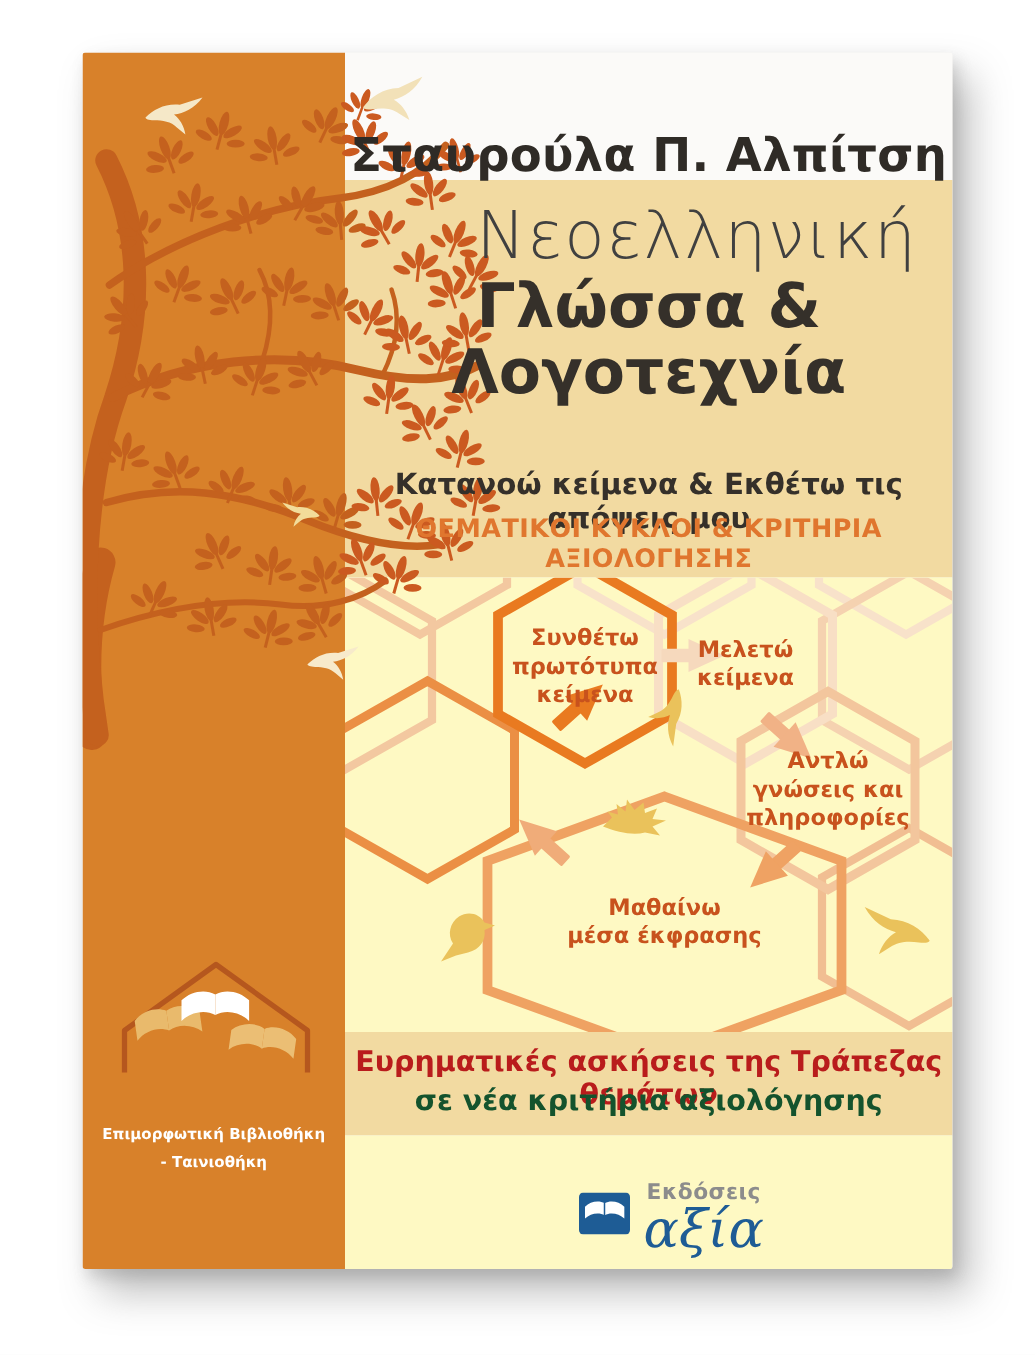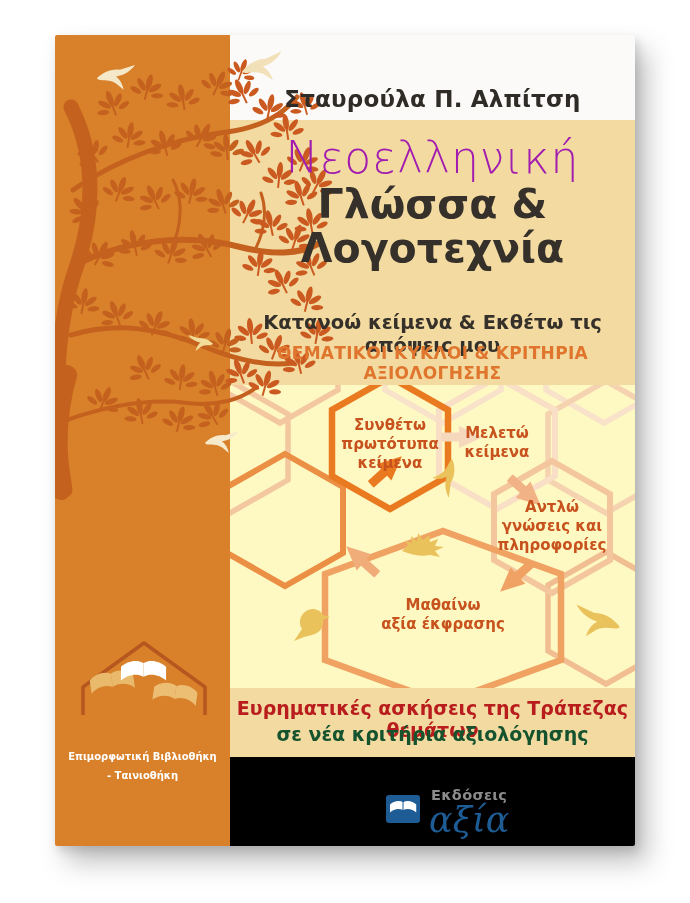--- a/index.html
+++ b/index.html
@@ -7,25 +7,25 @@
          font-family:"DejaVu Sans",sans-serif;}
   .book{position:absolute;left:55px;top:35px;width:580px;height:811px;background:#F7F6F3;
         border-radius:2px;overflow:hidden;
         box-shadow:12px 16px 26px rgba(90,90,90,.38), 3px 5px 10px rgba(90,90,90,.22);}
   .sidebar{position:absolute;left:0;top:0;width:175px;height:811px;background:#D8812A;z-index:1;}
   .band{position:absolute;left:175px;width:405px;z-index:1;}
   .band-author{top:0;height:85px;background:#FBFAF8;}
   .band-title{top:85px;height:265px;background:#F2DAA1;}
   .band-hex{top:350px;height:303px;background:#fef9c3;overflow:hidden;}
   .band-note{top:653px;height:69px;background:#F2DAA1;}
-  .band-footer{top:722px;height:103px;background:#000000;}
+  .band-footer{top:722px;height:103px;background:#fef9c3;}
   .tree-art{position:absolute;left:0;top:0;width:300px;height:811px;z-index:2;pointer-events:none;}
   .txt{position:absolute;left:0;width:100%;text-align:center;z-index:4;}
-  .author{top:51px;font-size:23px;font-weight:bold;color:#2F2B26;letter-spacing:.2px;}
-  .t1{top:12px;font-size:44px;font-weight:300;color:#a21caf;letter-spacing:1px;}
+  .author{top:51px;font-size:31px;font-weight:bold;color:#2F2B26;letter-spacing:.2px;}
+  .t1{top:12px;font-size:44px;font-weight:300;color:#404040;letter-spacing:1px;padding-left:32px;}
   .t2{top:60px;font-size:41px;font-weight:bold;color:#35302A;}
   .t3{top:104px;font-size:41px;font-weight:bold;color:#35302A;}
   .grade{top:159px;font-size:21px;font-weight:bold;color:#35302A;}
   .subtitle{top:191px;font-size:19.5px;font-weight:bold;color:#35302A;}
   .tagline{top:223px;font-size:17px;font-weight:800;color:#E0762E;letter-spacing:.3px;}
   .hexsvg{position:absolute;left:0;top:0;width:405px;height:303px;z-index:2;}
   .hex-label{position:absolute;transform:translate(-50%,-50%);white-space:pre-line;text-align:center;
              font-size:15px;line-height:1.28;font-weight:600;color:#C8521D;z-index:4;width:250px;}
   .note1{top:9px;font-size:19px;font-weight:600;color:#b91c1c;}
   .note2{top:35px;font-size:19px;font-weight:600;color:#14532d;}
@@ -109,21 +109,21 @@
       </svg>
       <div class="hex-label" style="left:160px;top:60px;width:130px;">Συνθέτω
 πρωτότυπα
 κείμενα</div>
       <div class="hex-label" style="left:267px;top:58px;width:120px;">Μελετώ
 κείμενα</div>
       <div class="hex-label" style="left:322px;top:142px;width:130px;">Αντλώ
 γνώσεις και
 πληροφορίες</div>
       <div class="hex-label" style="left:213px;top:230px;width:200px;">Μαθαίνω
-αξία έκφρασης</div>
+μέσα έκφρασης</div>
     </div>
 
     <div class="band band-note">
       <div class="txt note1">Ευρηματικές ασκήσεις της Τράπεζας θεμάτων</div>
       <div class="txt note2">σε νέα κριτήρια αξιολόγησης</div>
     </div>
 
     <div class="band band-footer">
       <div class="pub">
         <svg class="pub-logo" width="34" height="28" viewBox="0 0 34 28">

